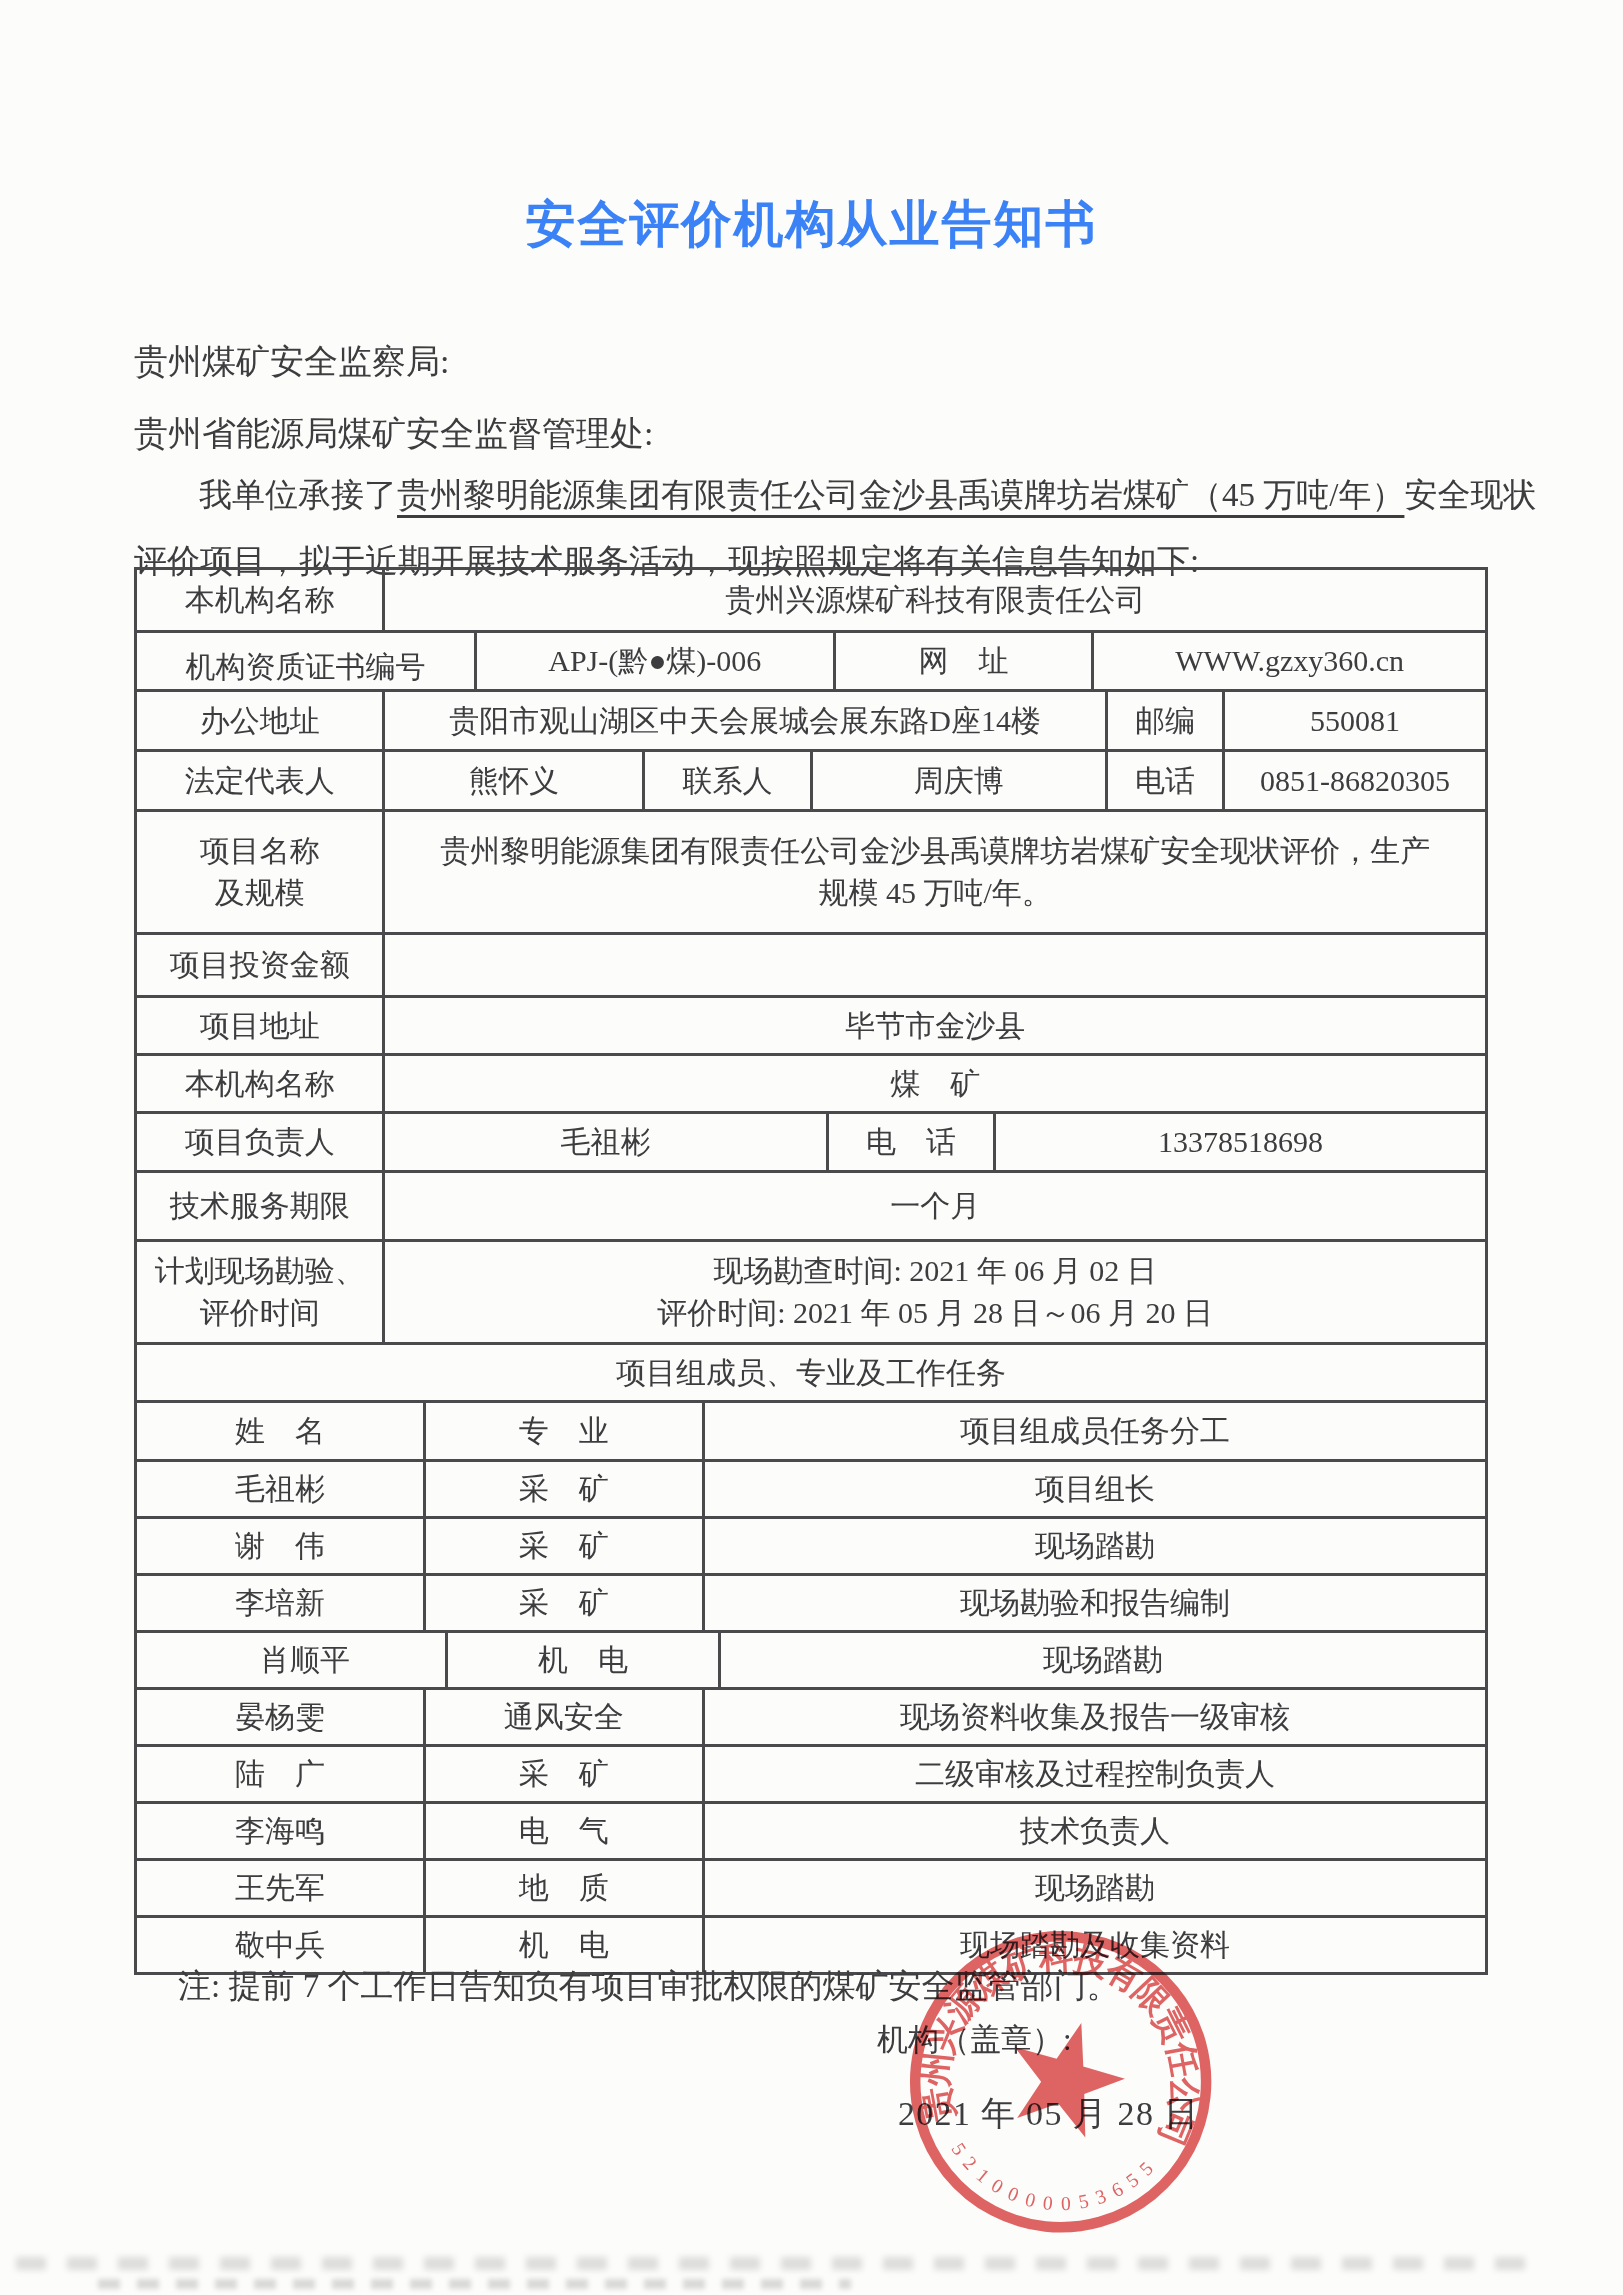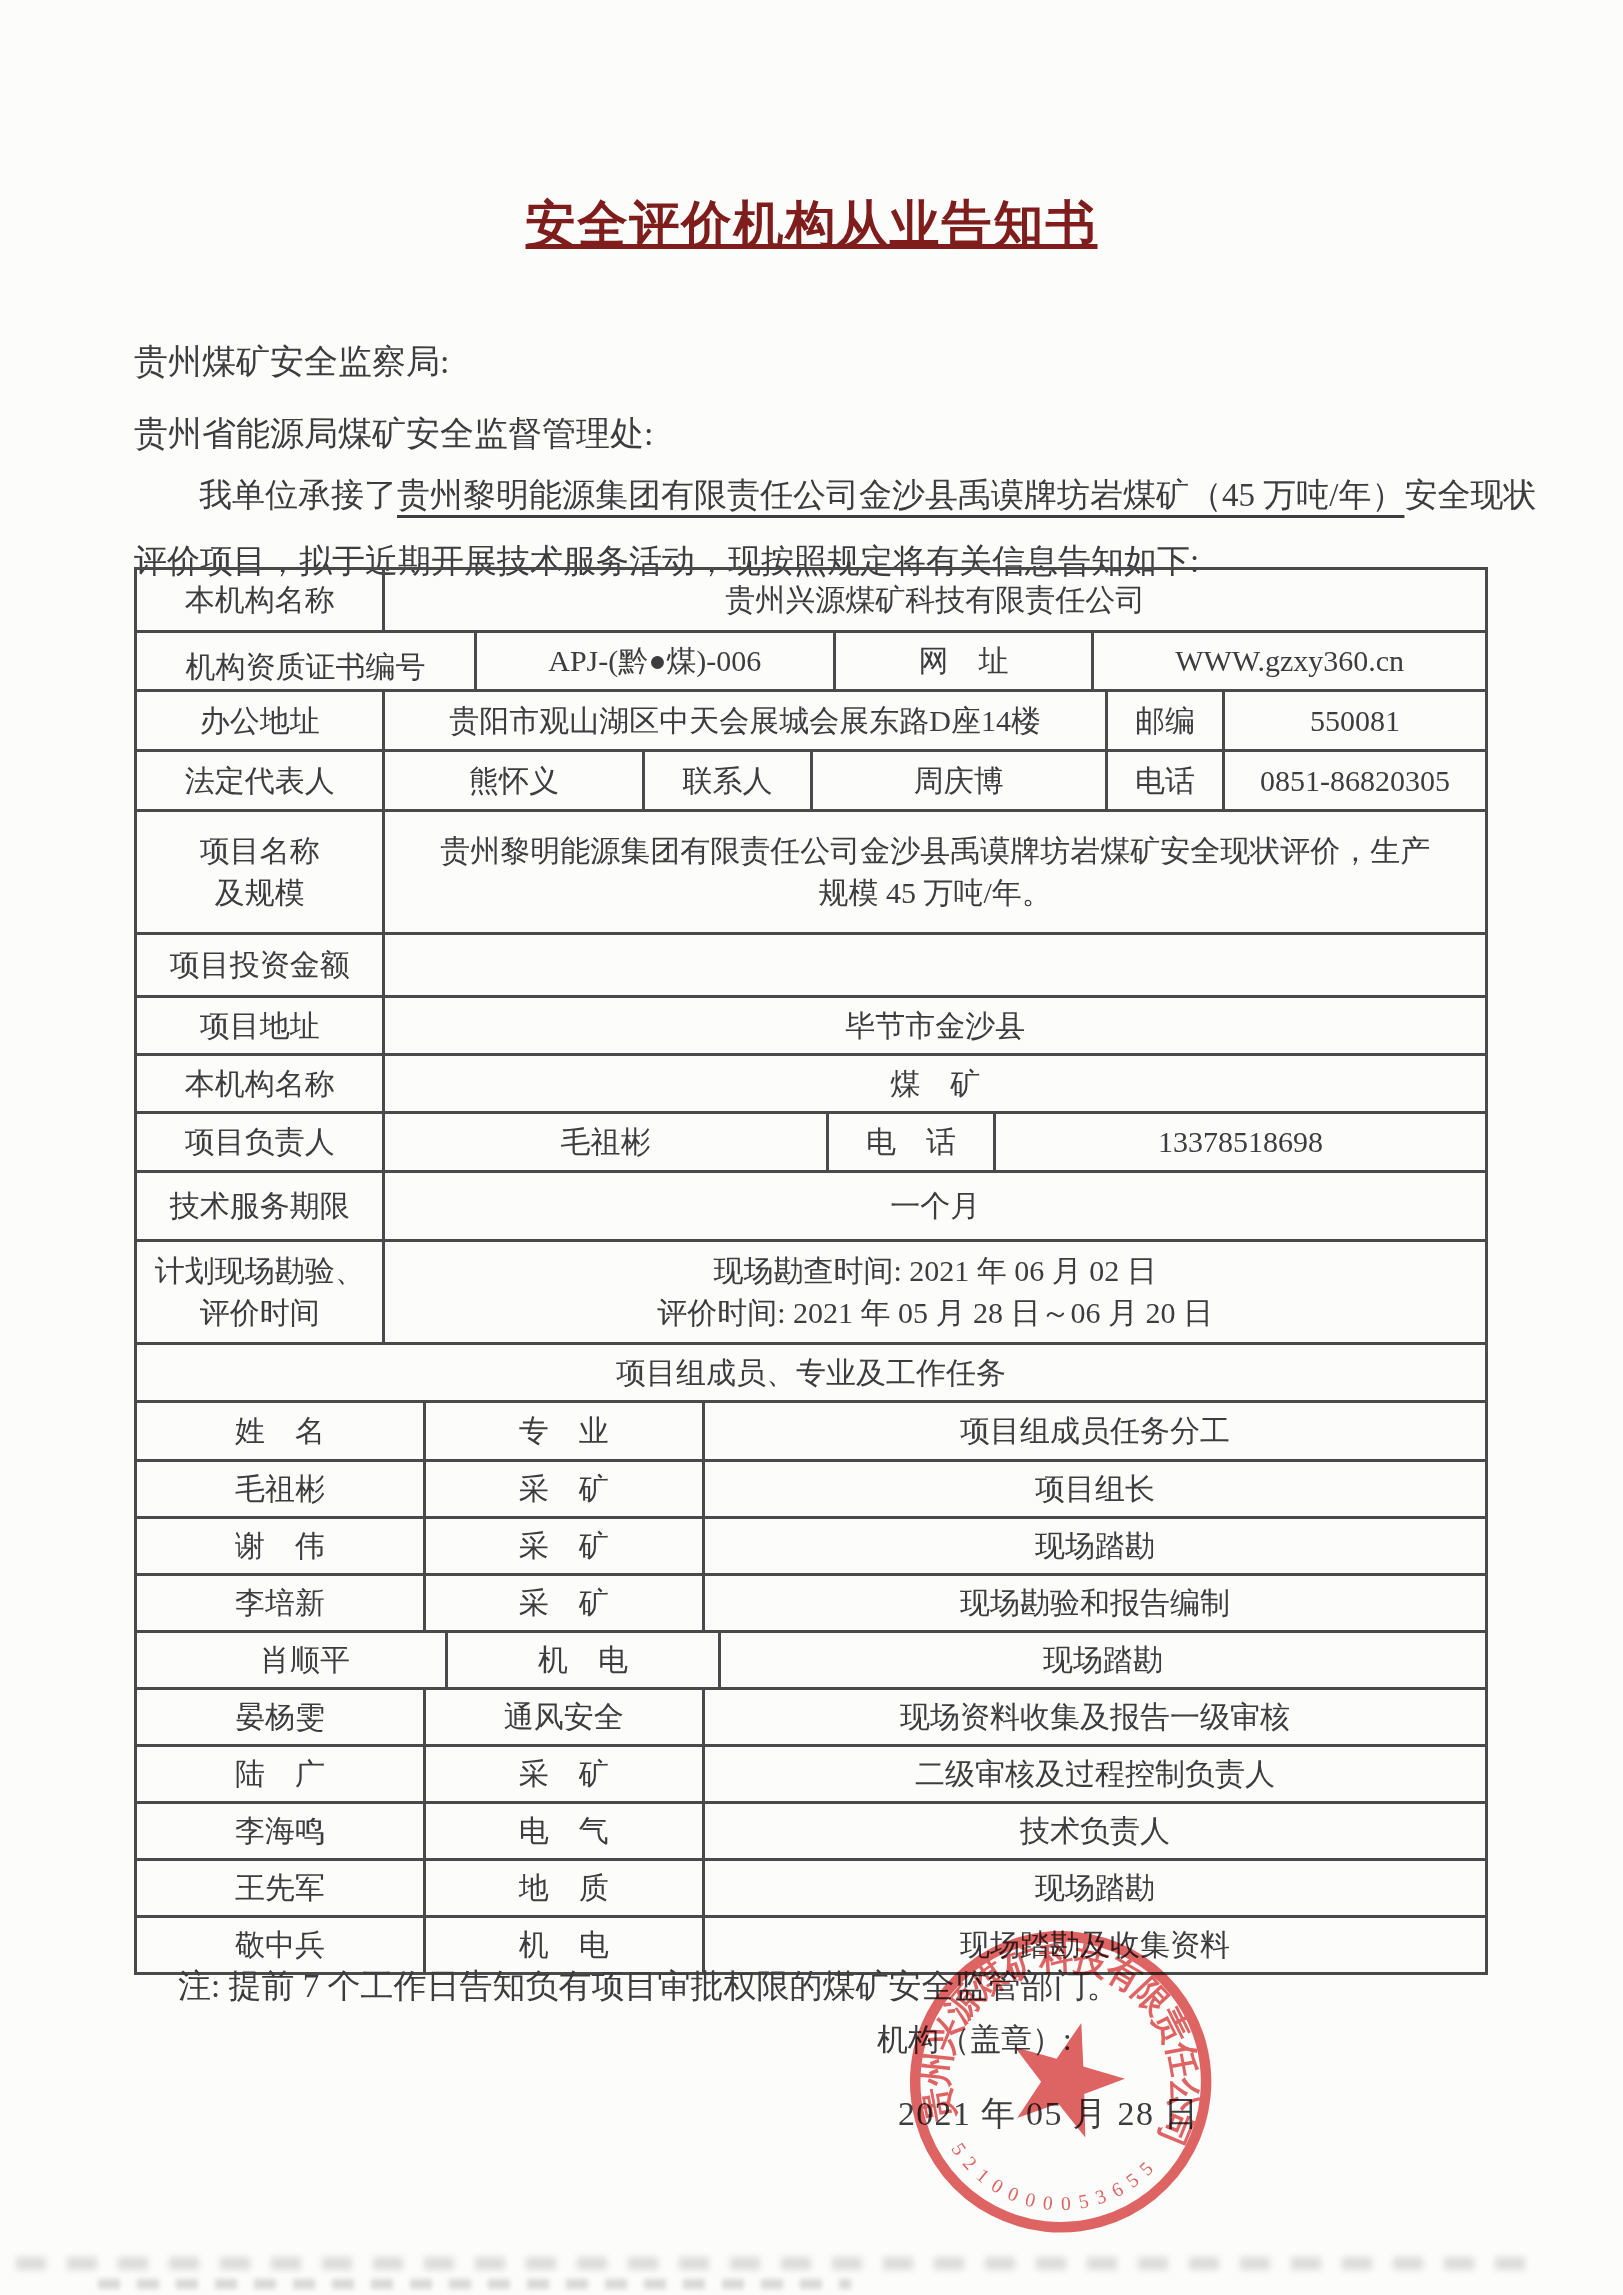--- a/index.html
+++ b/index.html
@@ -5,21 +5,21 @@
   html,body { margin:0; padding:0; background:#e8e8e6; }
   .page {
     position:relative; width:1623px; height:2295px; margin:0 auto;
     background:#fcfcfa; overflow:hidden;
     font-family:"Liberation Serif","DejaVu Serif",serif;
     color:#3d3d40;
   }
   .abs { position:absolute; }
   .doc-title {
     left:0; top:191px; width:100%; text-align:center;
-    font-size:50px; font-weight:bold; letter-spacing:2px; color:#7f1d1d;text-decoration:underline;
+    font-size:50px; font-weight:bold; letter-spacing:2px; color:#3b82f6;
   }
   .greet { left:134px; font-size:34px; white-space:nowrap; }
   .para  { font-size:33px; white-space:nowrap; }
   .para u {
     text-decoration:underline;
     text-decoration-thickness:2.6px;
     text-underline-offset:9.2px;
     text-decoration-color:#3d3d40;
   }
   

